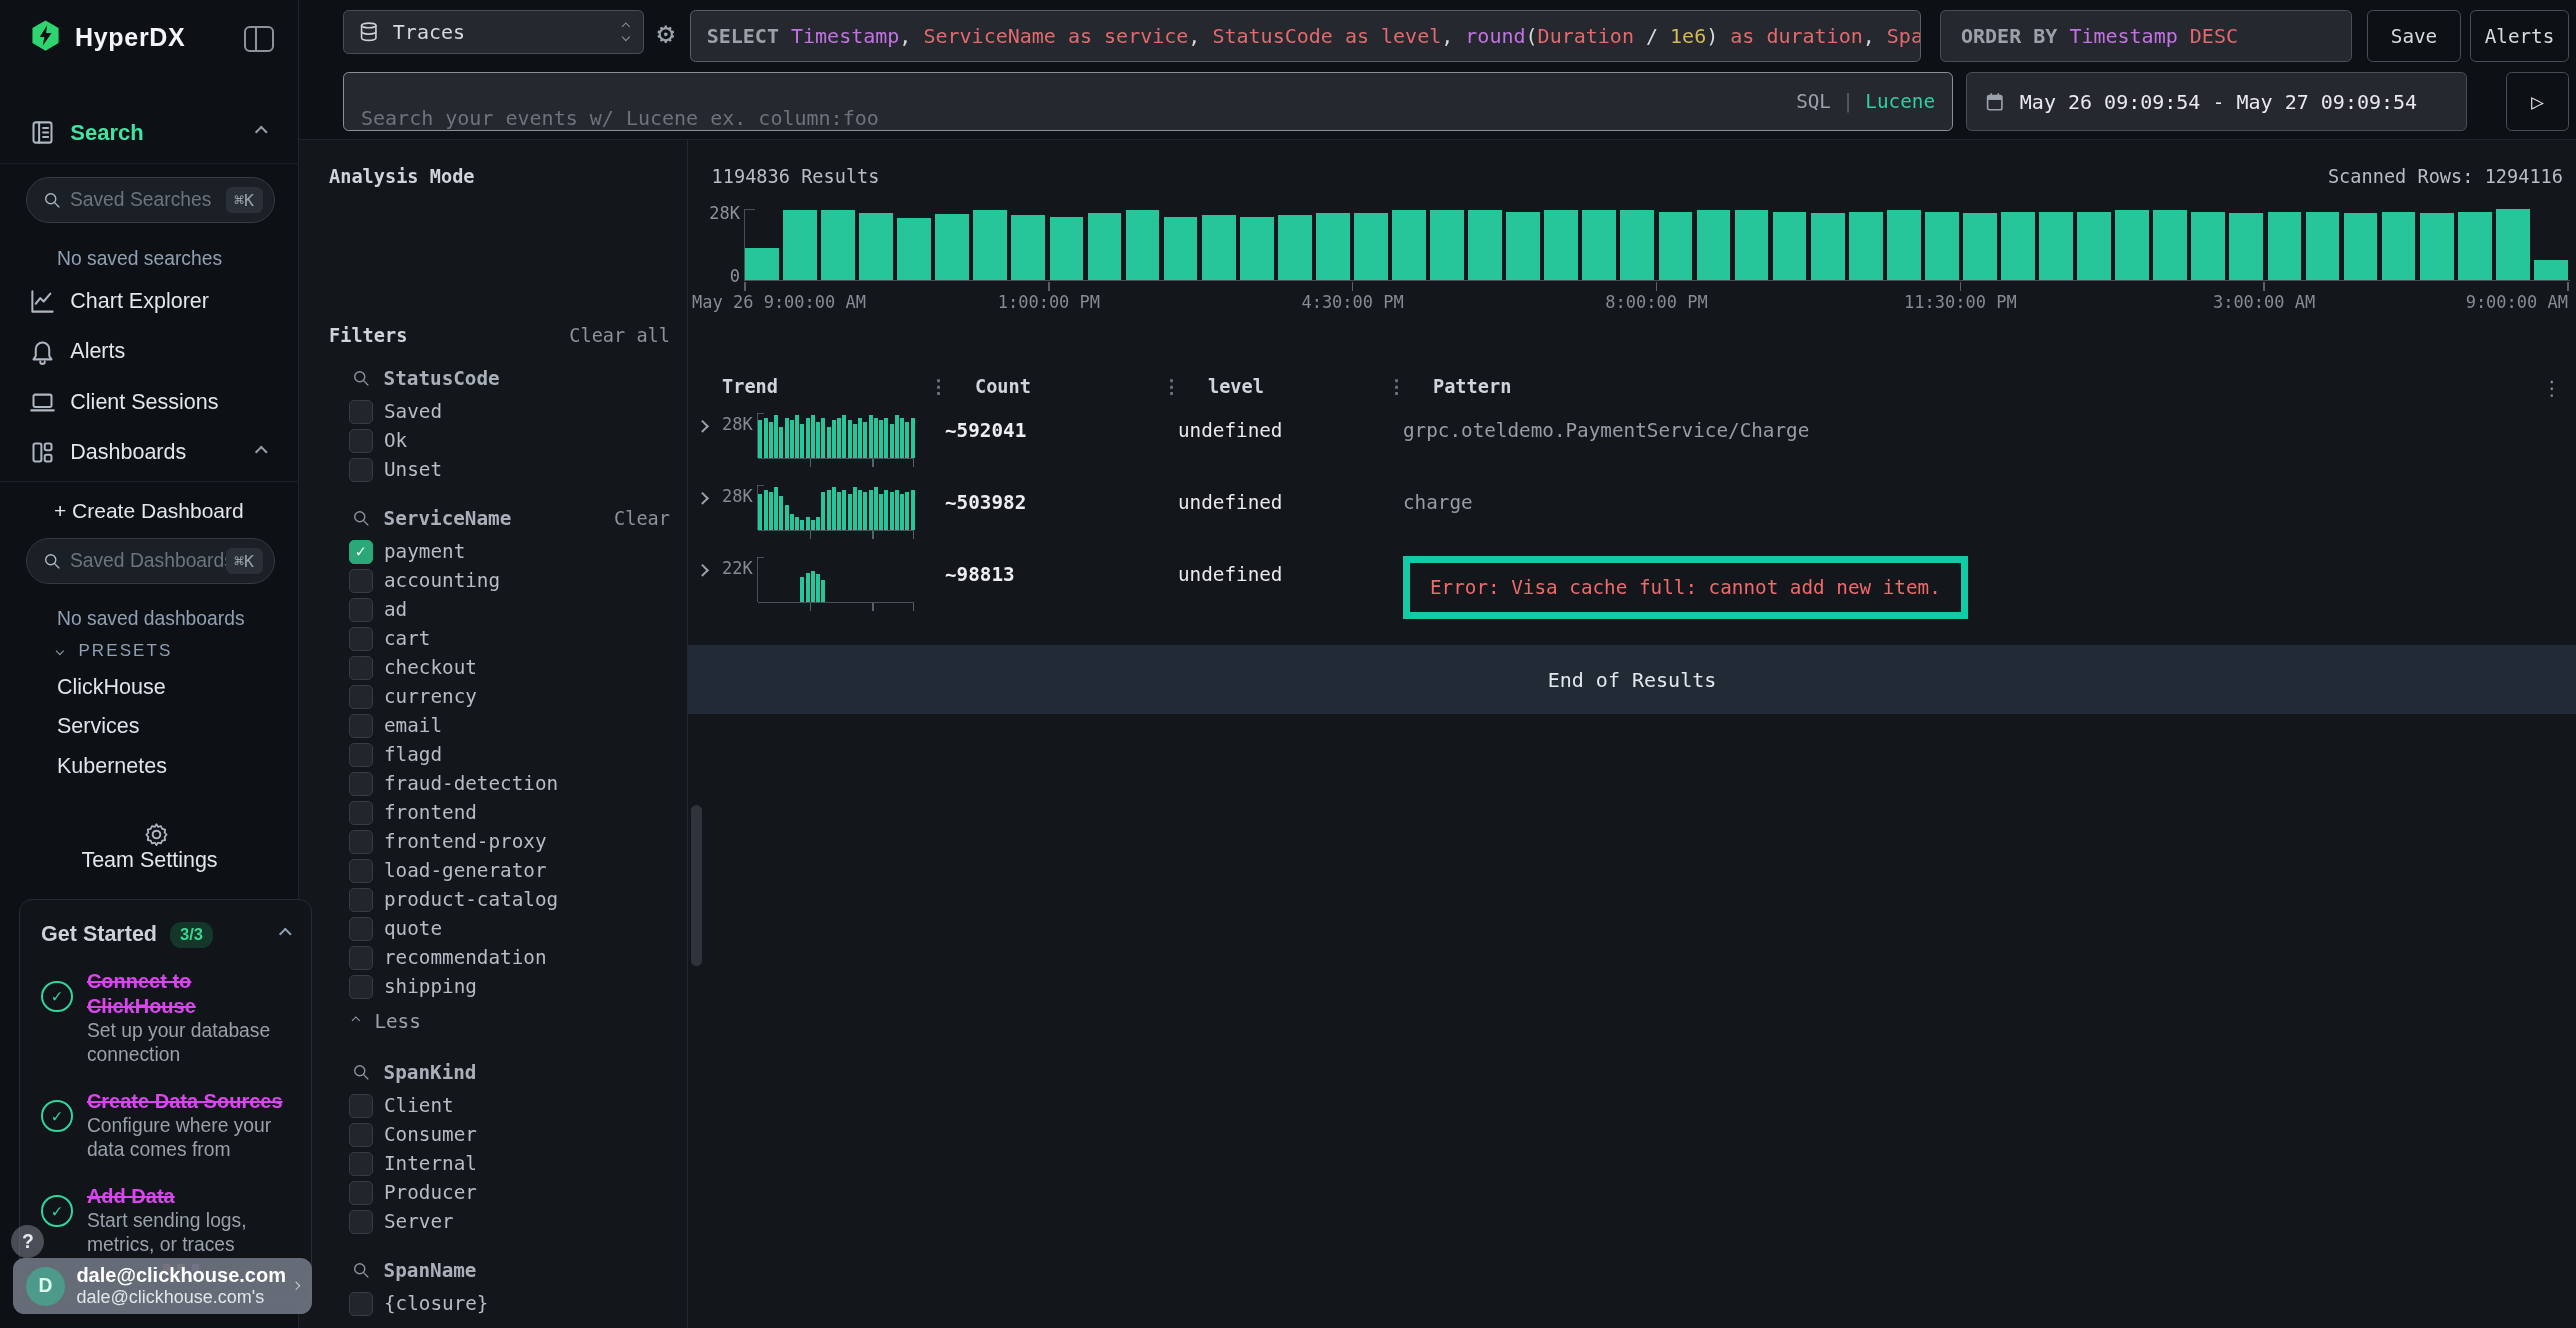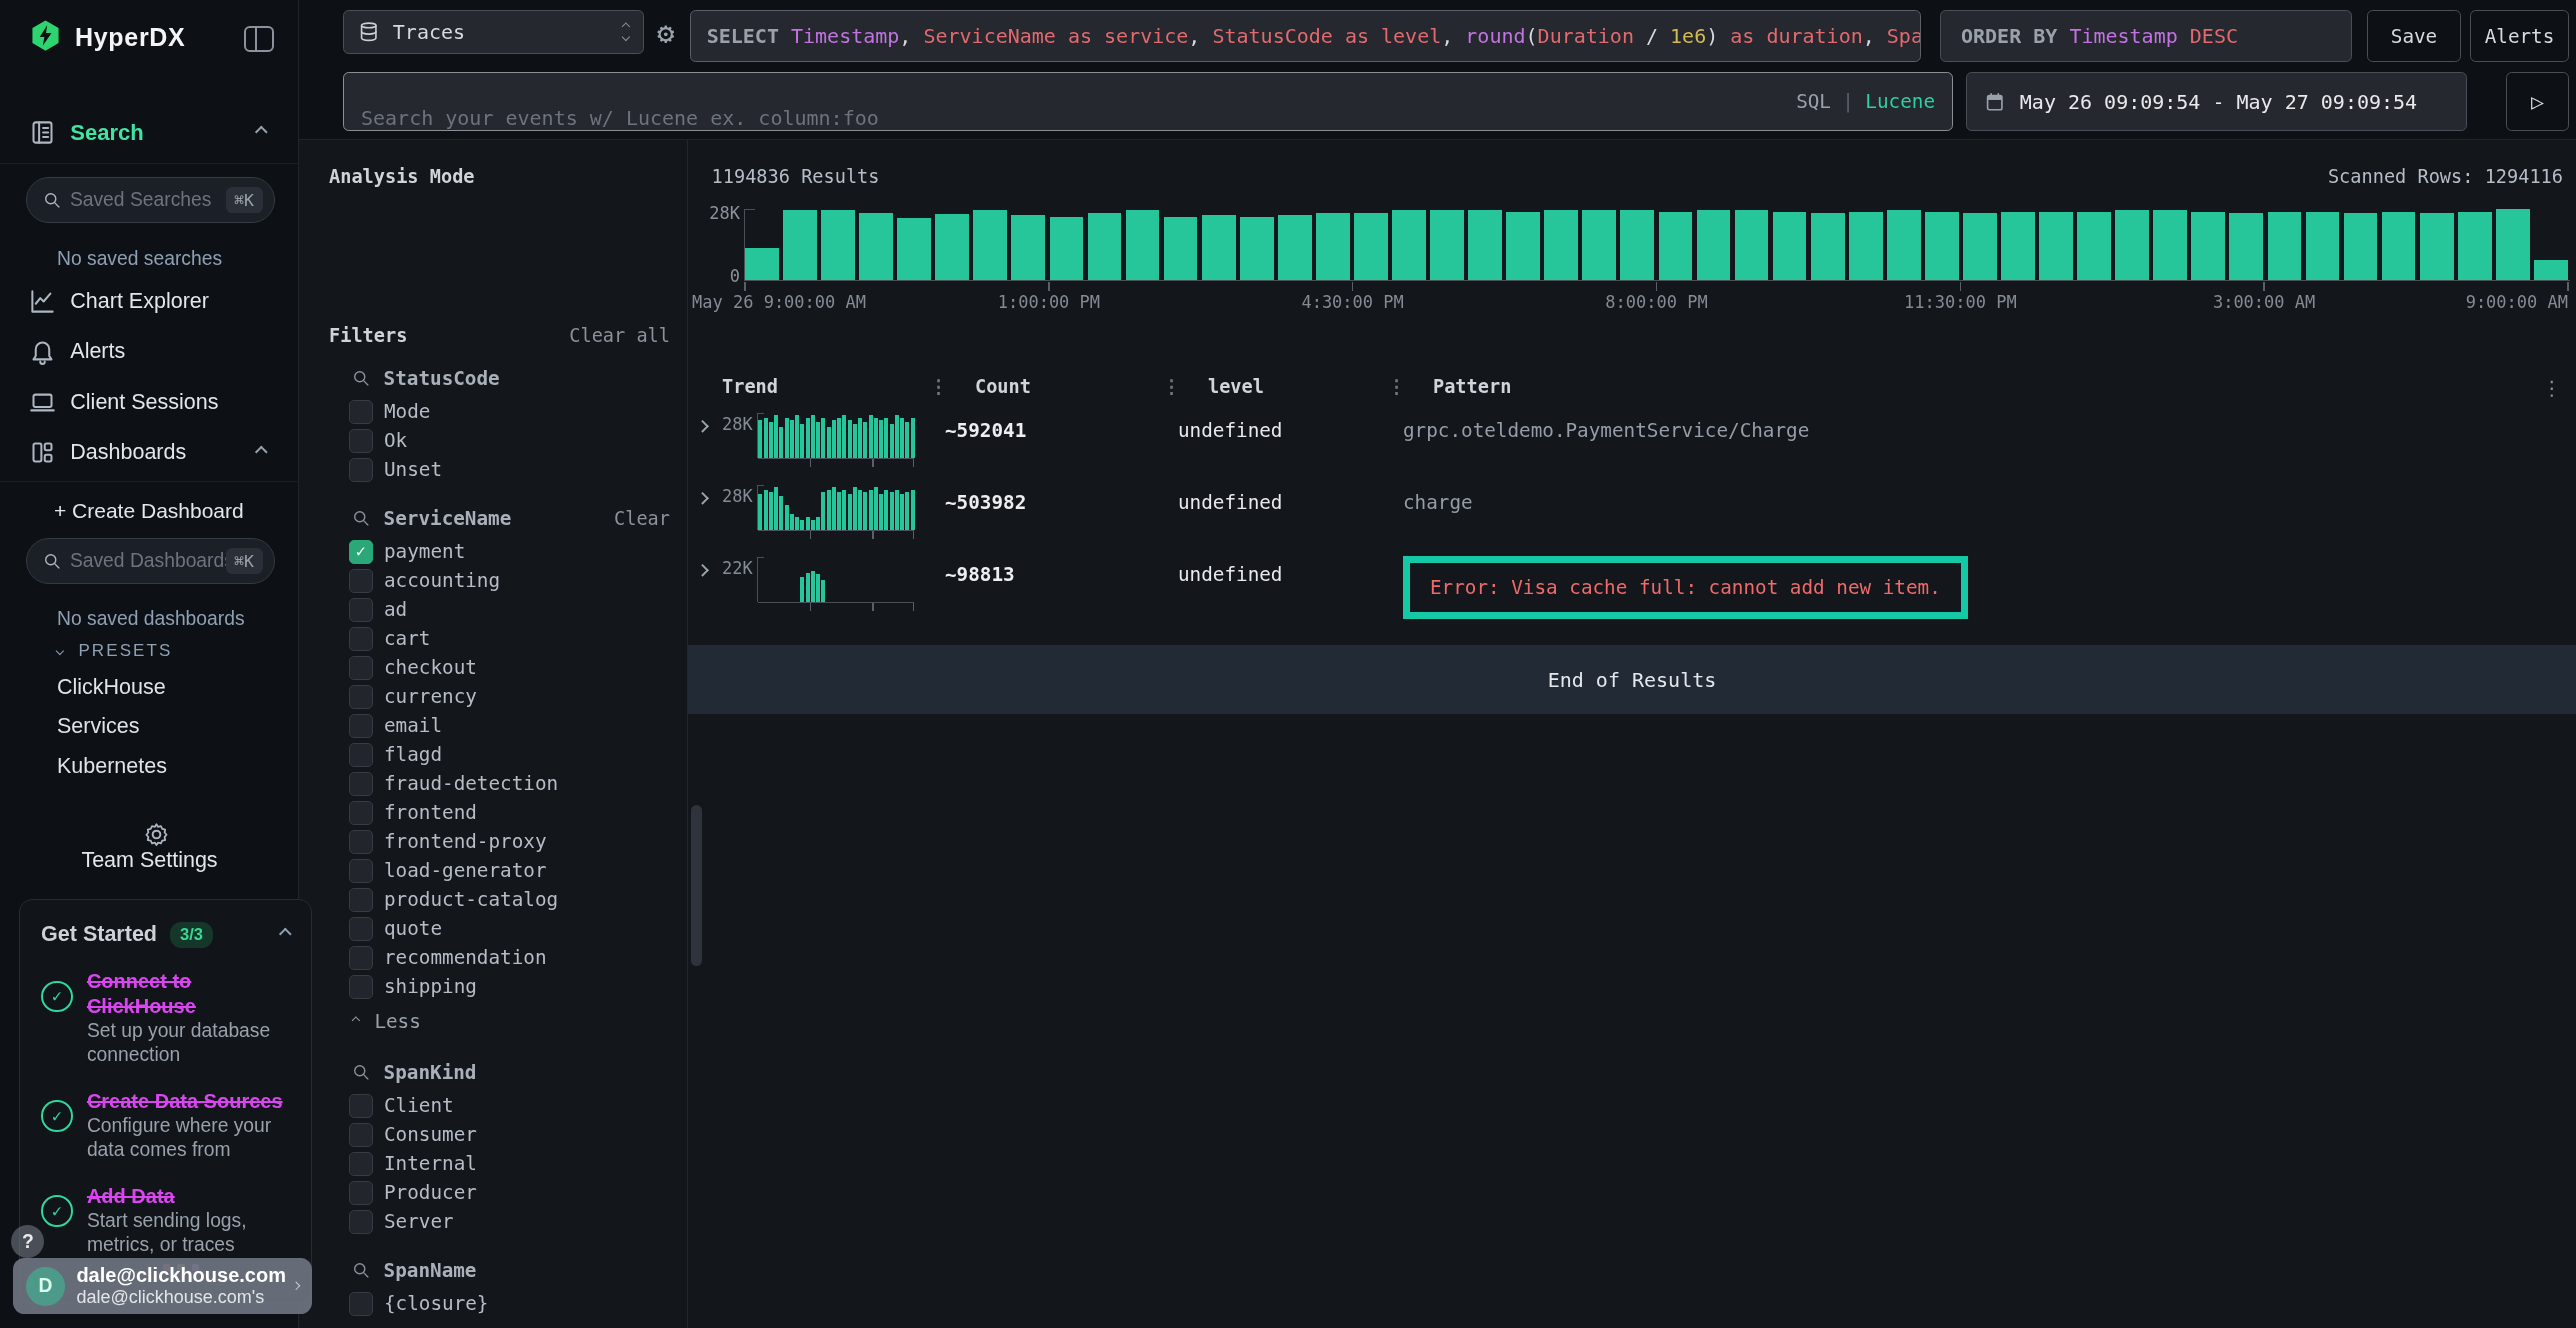--- a/index.html
+++ b/index.html
@@ -374,21 +374,21 @@
       <svg class="icon" width="18.6" height="18.6" viewBox="0 0 24 24" style="stroke:#8b929b;">
         <circle cx="10" cy="10" r="6.5"></circle>
             <line x1="15" y1="15" x2="20.5" y2="20.5"></line>
       </svg>
       <span class="fgroup-name">StatusCode</span>
 
     </div>
     <div class="fgroup-opts">
   <div class="fopt">
     <span class="cb"></span>
-    <span class="fopt-label">Mode</span>
+    <span class="fopt-label">Saved</span>
   </div>
 
   <div class="fopt">
     <span class="cb"></span>
     <span class="fopt-label">Ok</span>
   </div>
 
   <div class="fopt">
     <span class="cb"></span>
     <span class="fopt-label">Unset</span>

